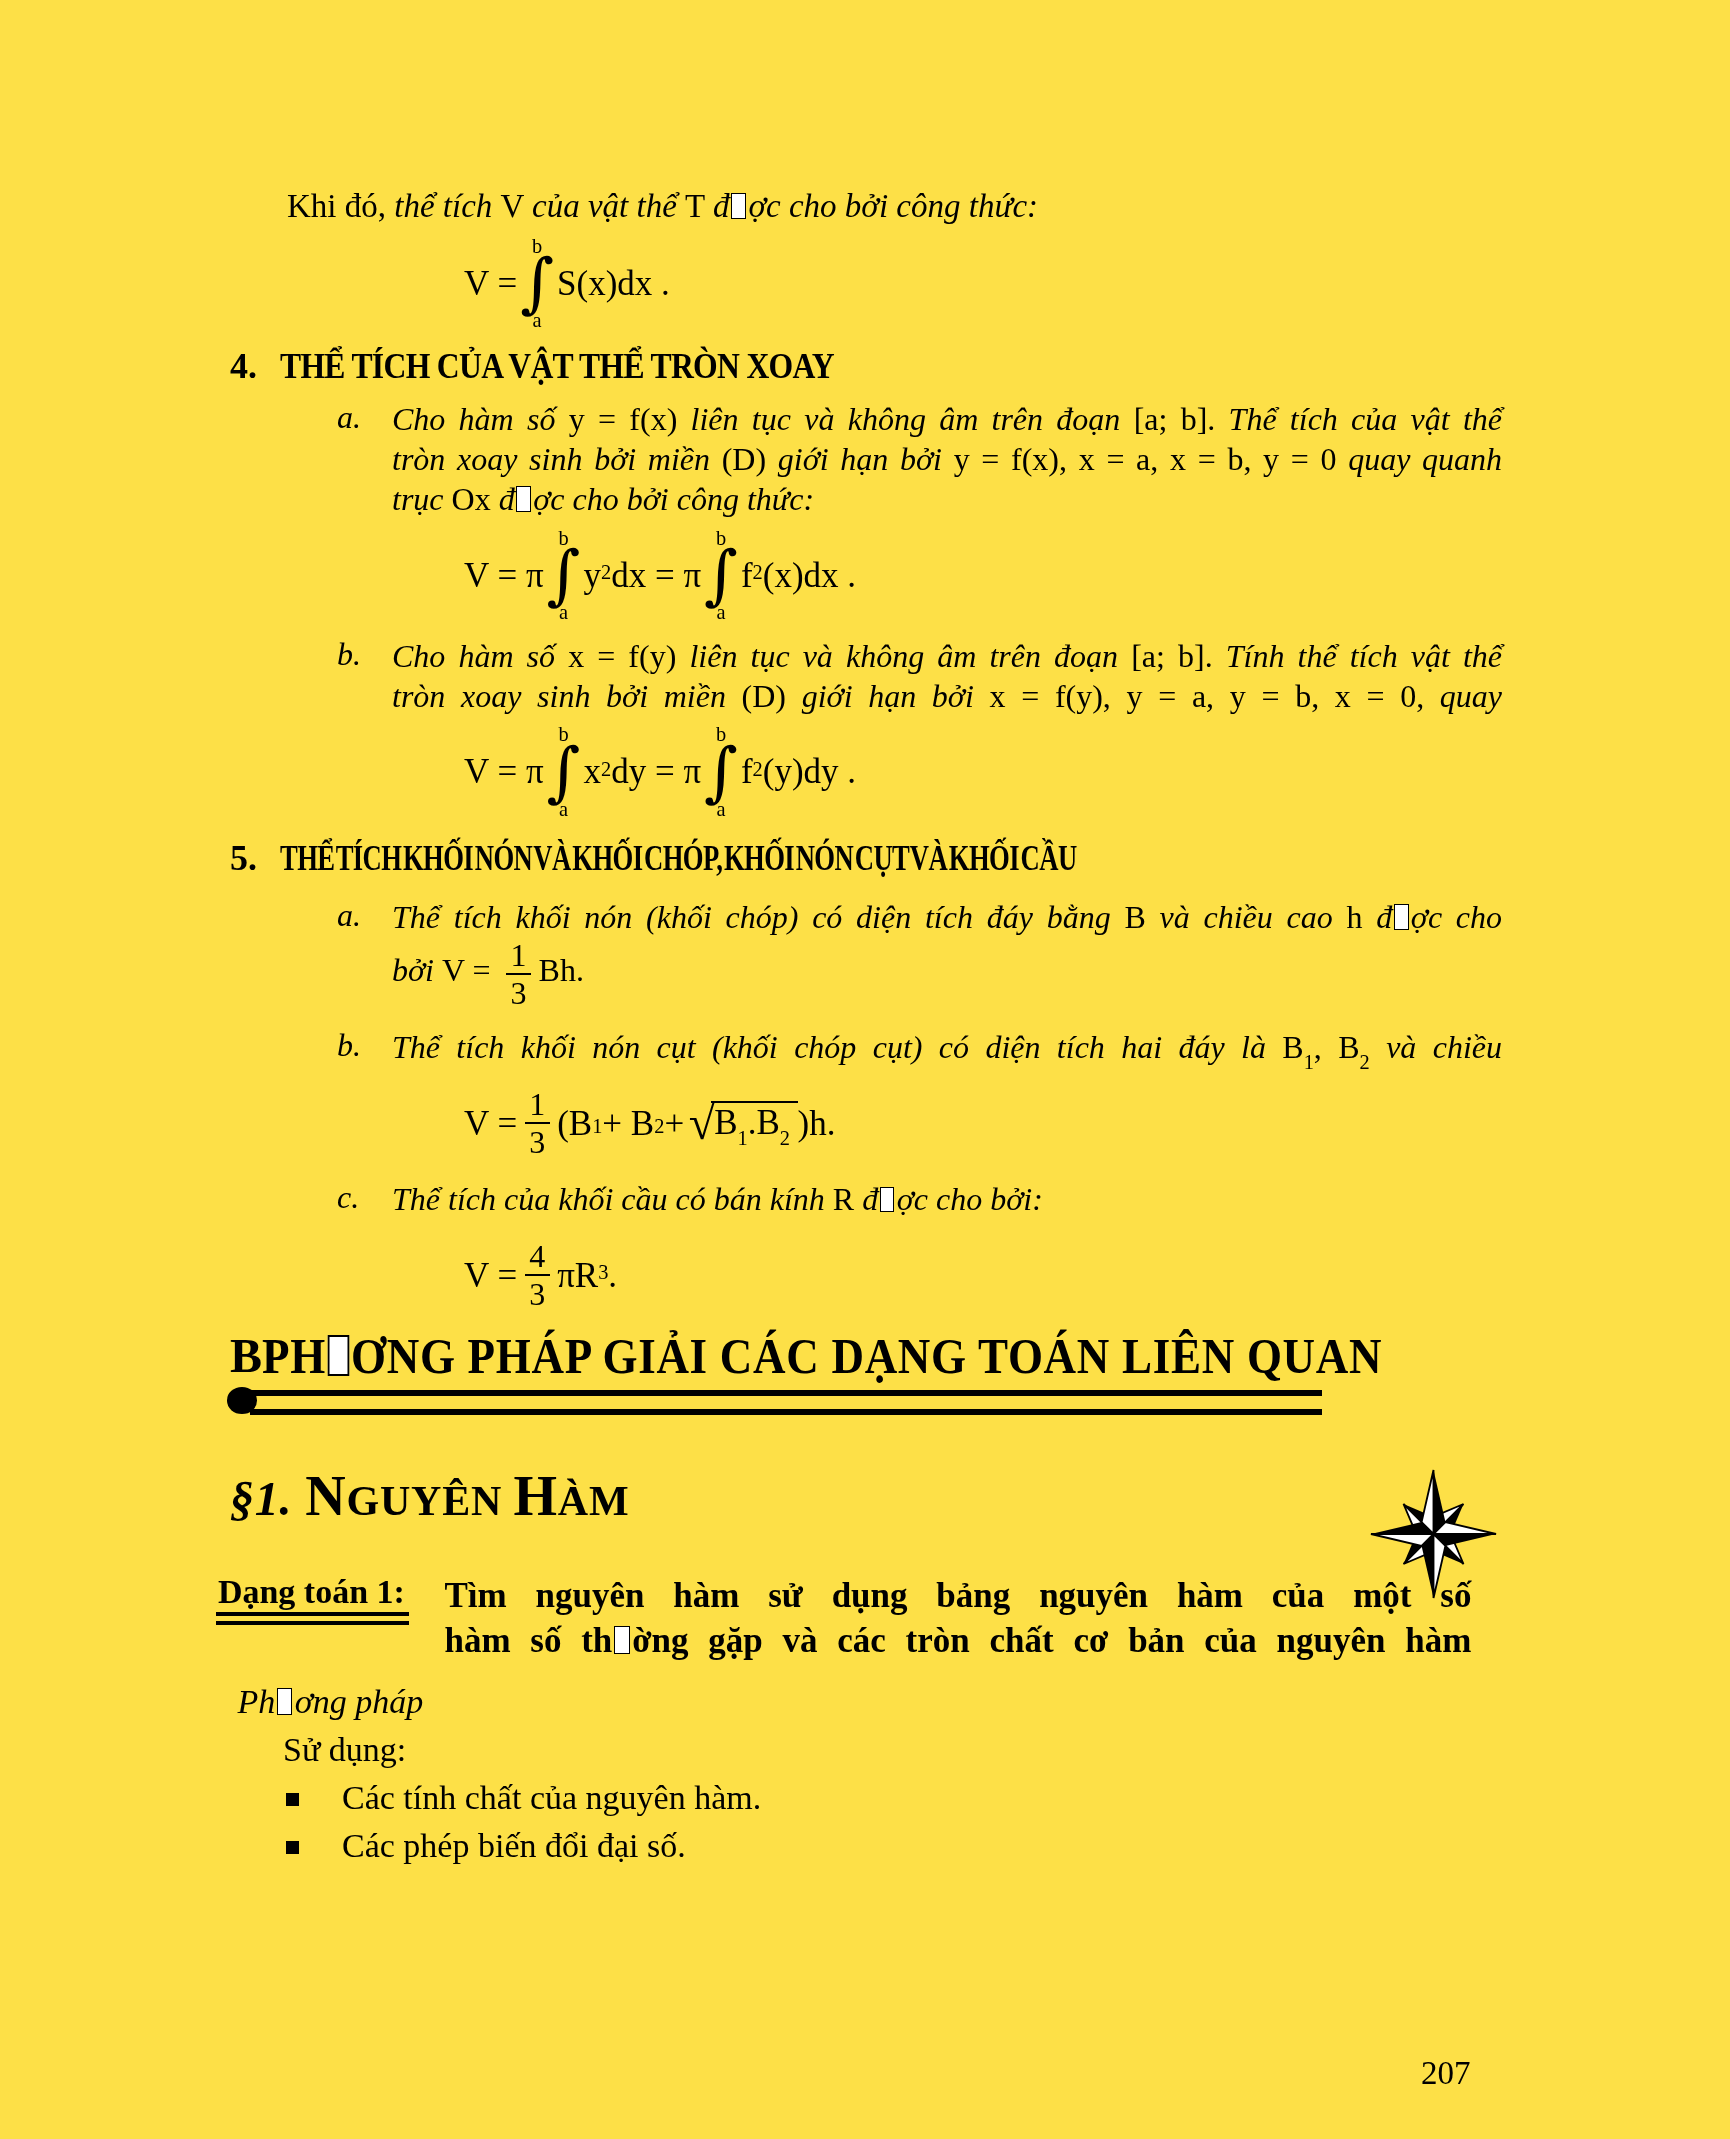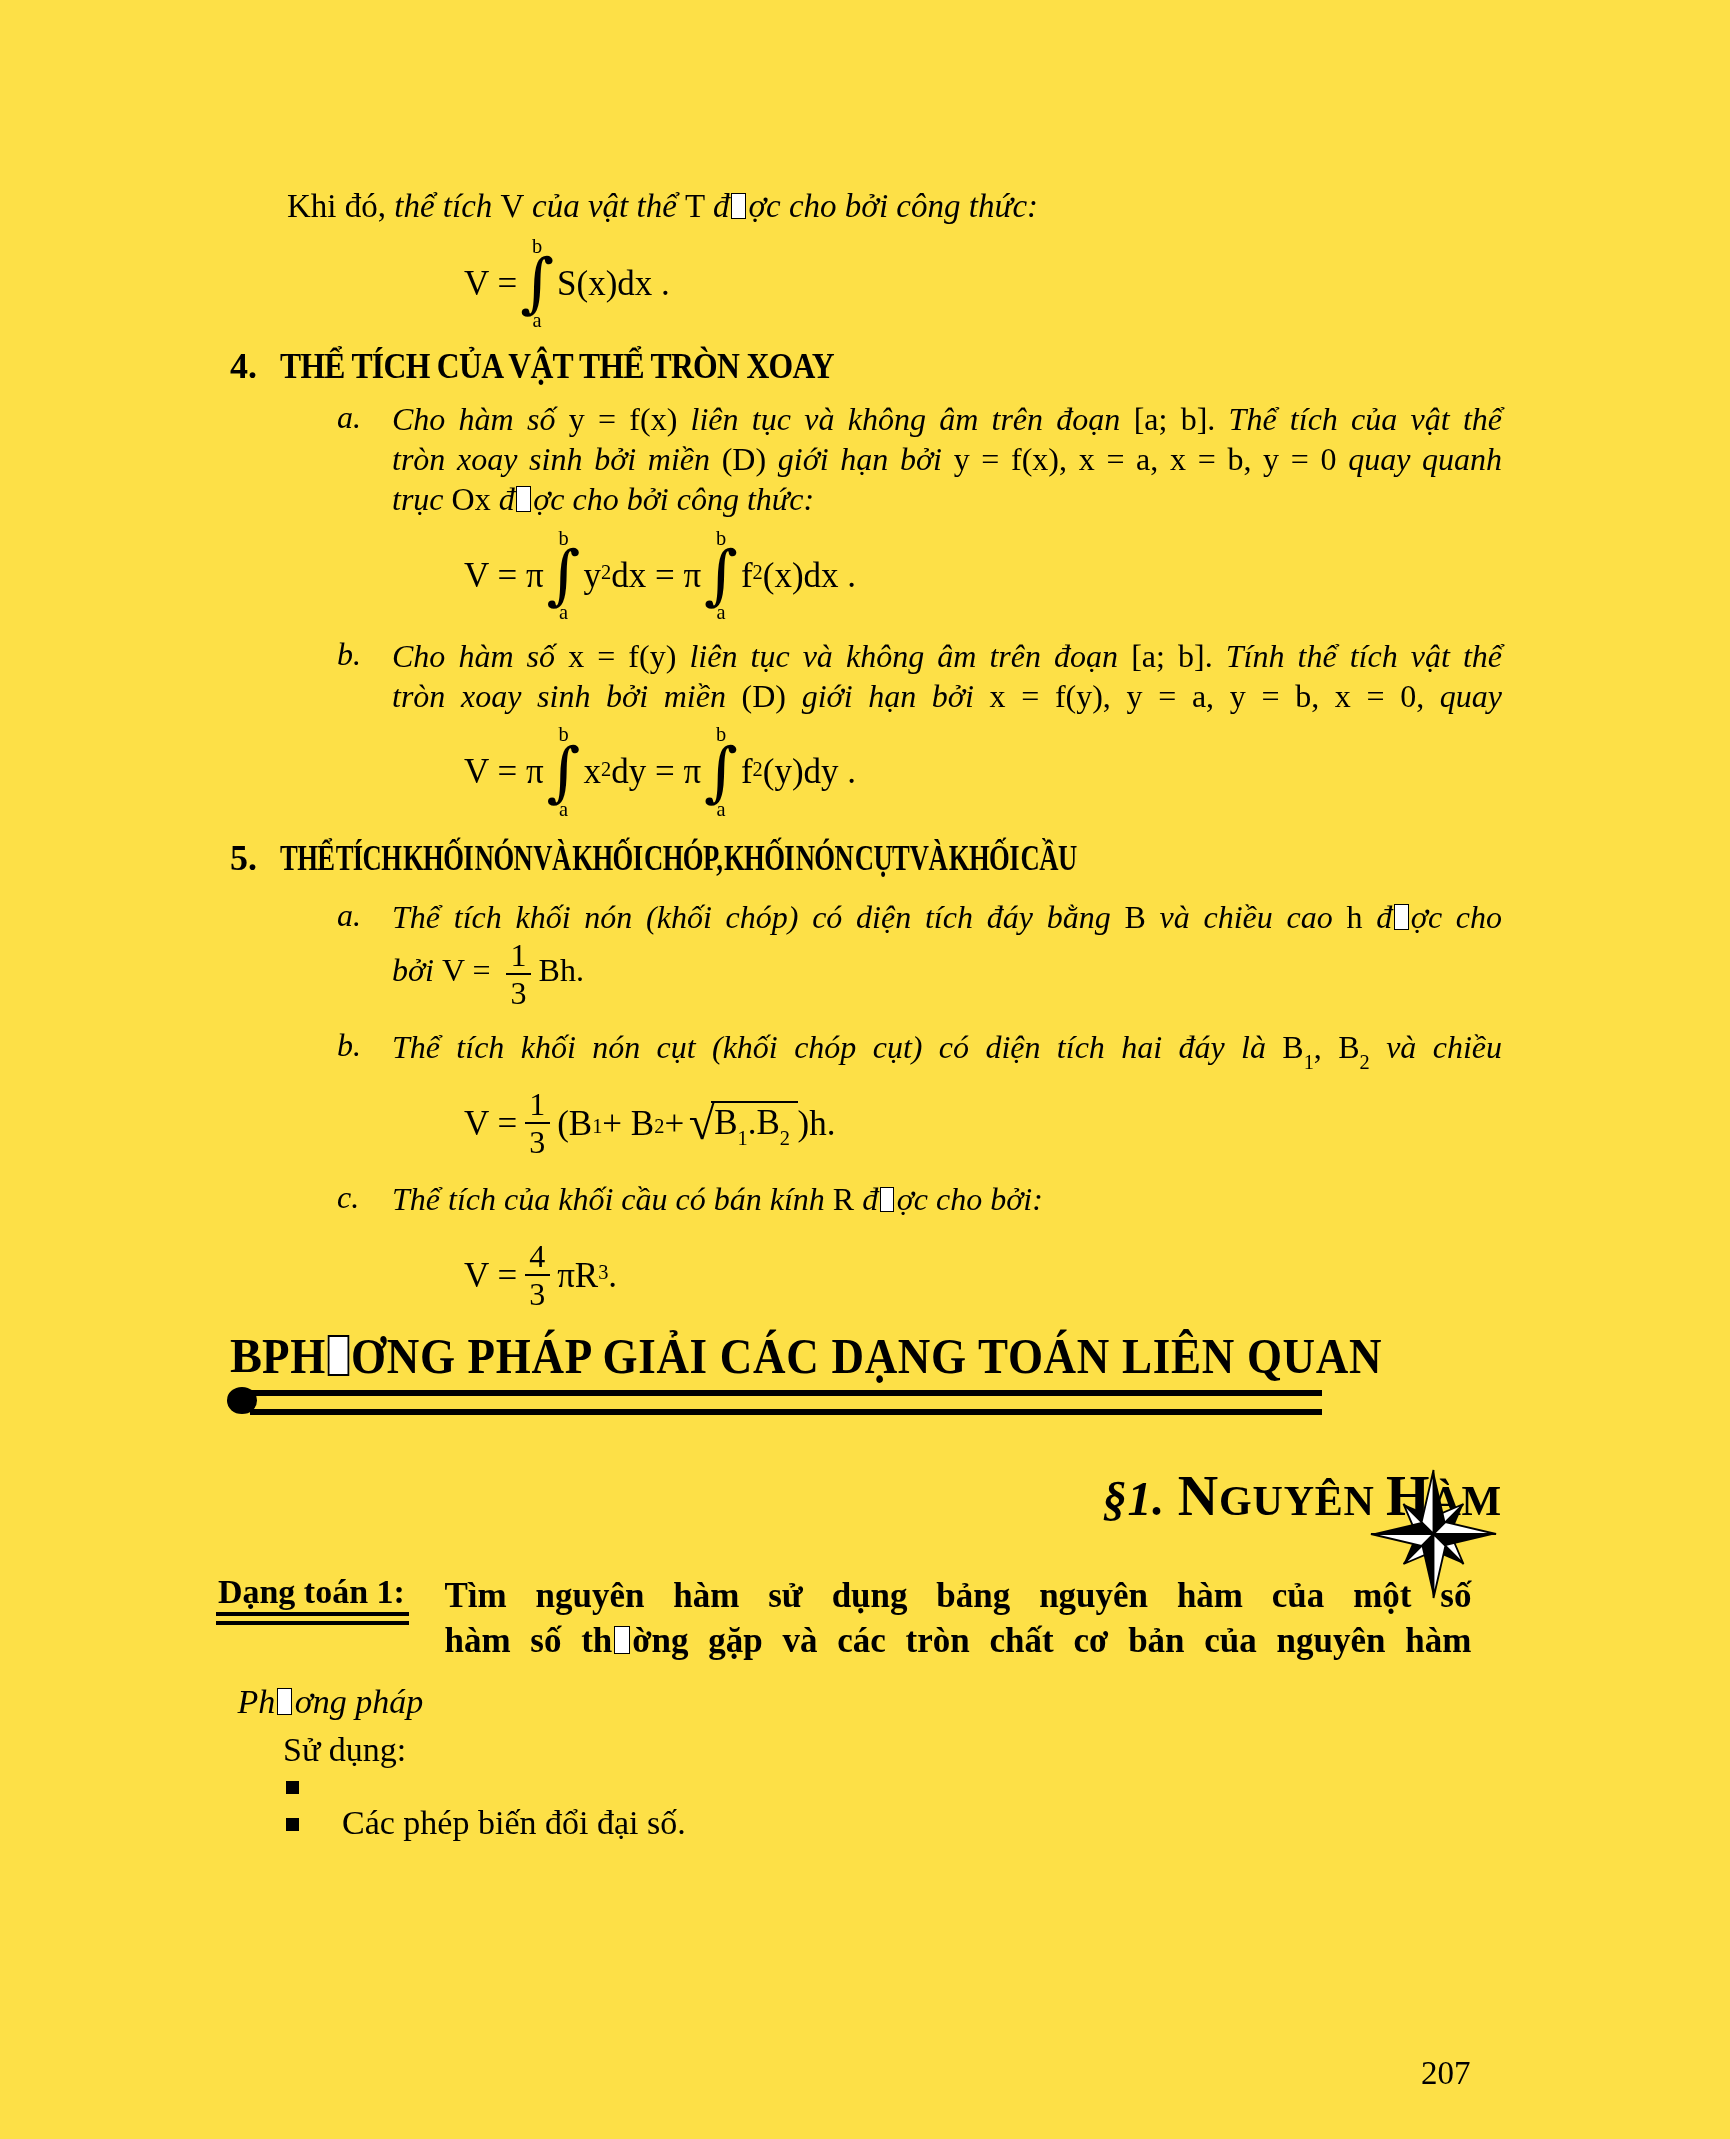--- a/index.html
+++ b/index.html
@@ -55,21 +55,21 @@
   .bhead .b-letter{font-size:48px;font-weight:bold;width:71px;line-height:50px;}
   .bhead .b-text{display:inline-block;font-size:50px;font-weight:bold;line-height:50px;
                  letter-spacing:0.8px;transform:scaleX(0.90);transform-origin:left bottom;}
   .bhead .glyphbox{border-width:2.3px;}
   .rule-row{position:relative;height:33px;margin-top:4.5px;}
   .rule-circle{position:absolute;left:-3px;top:1.5px;width:30px;height:26.4px;border-radius:50%;background:#000;}
   .rule-lines{position:absolute;left:19.6px;top:3.8px;width:1072px;height:13px;
               border-top:6.8px solid #000;border-bottom:6px solid #000;}
 
   
-  .sec-title-main{margin-top:47px;text-align:right;line-height:60px;white-space:nowrap;}
+  .sec-title-main{margin-top:47px;text-align:left;line-height:60px;white-space:nowrap;}
 
   
   .dang{display:flex;margin-top:32px;align-items:flex-start;}
   .dang-label{flex:none;font-size:34px;font-weight:bold;line-height:38px;
               border-bottom:13.6px double #000;padding:0 4.5px 1.5px 1.5px;margin-left:-13.6px;white-space:nowrap;}
   .dang-statement{margin-left:35px;width:1027px;font-size:35px;}
   .dang-statement .pline{line-height:45px;}
 
   
   .pp-line{margin:19.6px 0 0 7.5px;font-size:34px;line-height:39px;}
@@ -237,20 +237,21 @@
           <div class="pline just"><span class="seg s-b">hàm số th</span><span class="glyphbox"></span><span class="seg s-b">ờng gặp và các tròn chất cơ bản của nguyên hàm</span></div>
         </div>
     </div>
 
     <div class="pp-line"><span class="seg s-i">Ph</span><span class="glyphbox"></span><span class="seg s-i">ơng pháp</span></div>
     <div class="sudung">Sử dụng:</div>
 
     <div class="bullets">
       <div class="bullet-row">
         <span class="blt-sq"></span>
+        <span>Các tính chất của nguyên hàm.</span>
       </div>
       <div class="bullet-row">
         <span class="blt-sq"></span>
         <span>Các phép biến đổi đại số.</span>
       </div>
     </div>
 
   </div>
 
   <svg class="star" width="137" height="142" viewBox="-92 -94 184 188" xmlns="http://www.w3.org/2000/svg">

